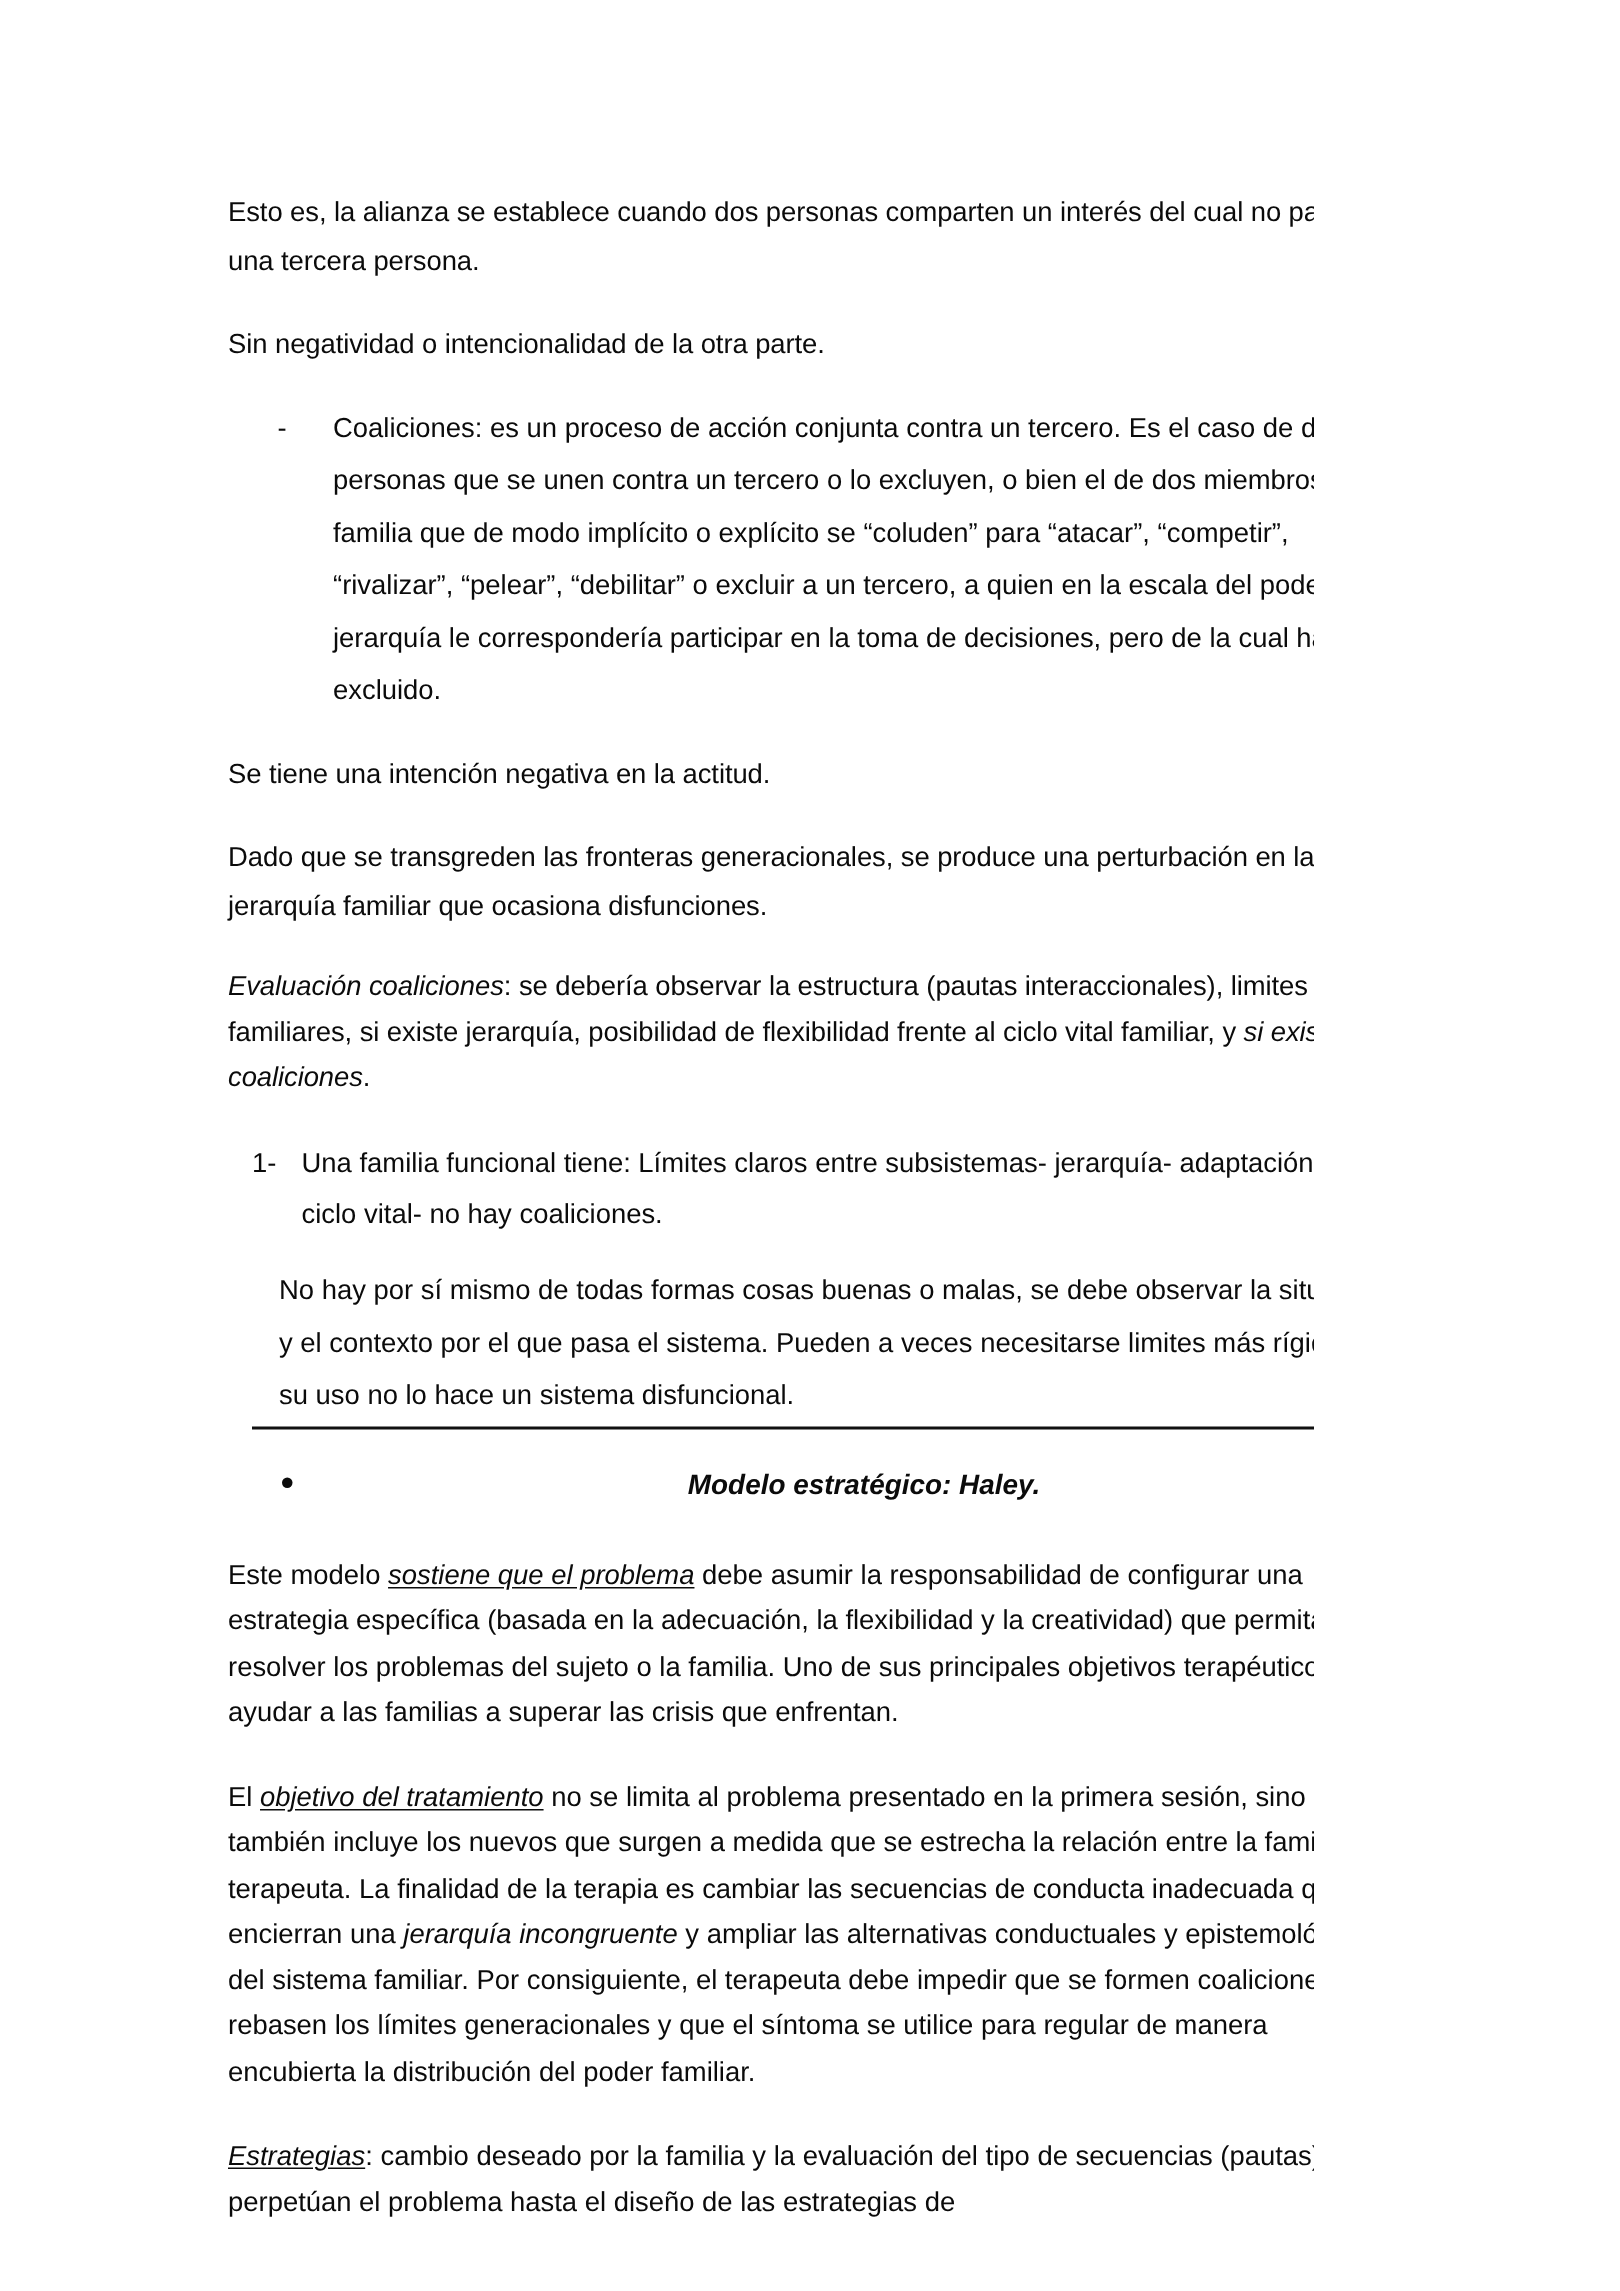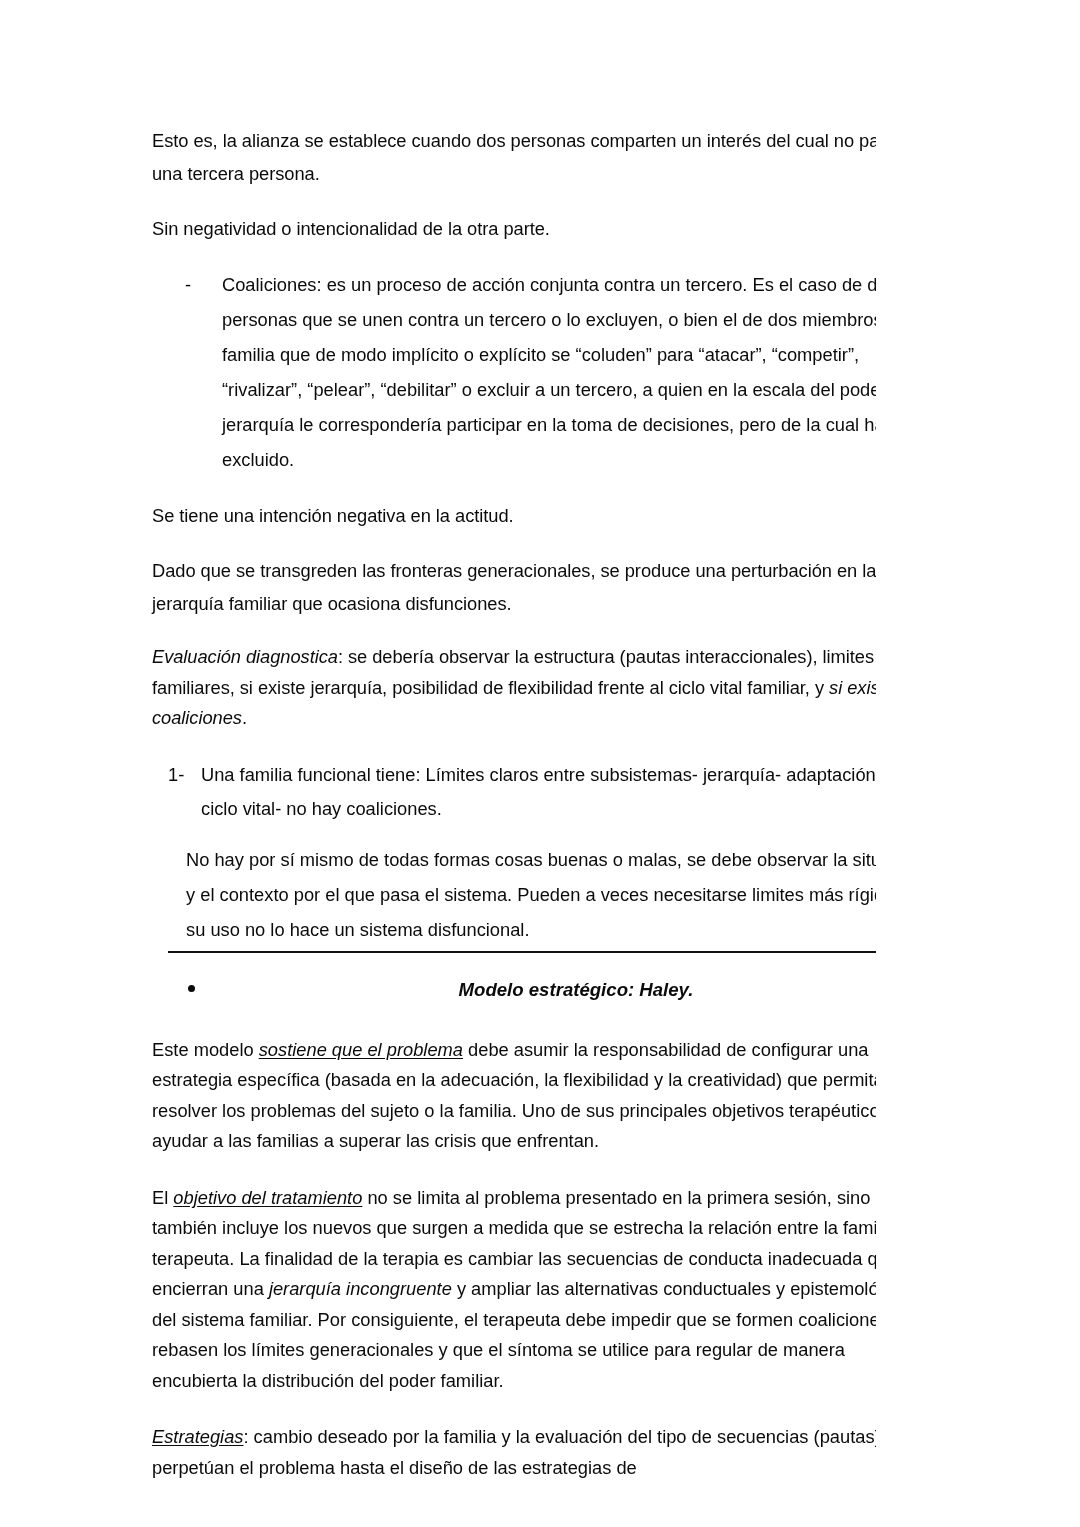--- a/index.html
+++ b/index.html
@@ -159,21 +159,21 @@
         <span class="marker">-</span>
         <span>Coaliciones: es un proceso de acción conjunta contra un tercero. Es el caso de dos personas que se unen contra un tercero o lo excluyen, o bien el de dos miembros de la familia que de modo implícito o explícito se “coluden” para “atacar”, “competir”, “rivalizar”, “pelear”, “debilitar” o excluir a un tercero, a quien en la escala del poder o la jerarquía le correspondería participar en la toma de decisiones, pero de la cual ha sido excluido.</span>
       </li>
     </ul>
 
     <p class="para">Se tiene una intención negativa en la actitud.</p>
 
     <p class="para">Dado que se transgreden las fronteras generacionales, se produce una perturbación en la jerarquía familiar que ocasiona disfunciones.</p>
 
     <p class="para tight">
-      <em>Evaluación diagnostica</em><span>: se debería observar la estructura (pautas interaccionales), limites familiares, si existe jerarquía, posibilidad de flexibilidad frente al ciclo vital familiar, y </span><em>si existen coaliciones</em><span>.</span>
+      <em>Evaluación coaliciones</em><span>: se debería observar la estructura (pautas interaccionales), limites familiares, si existe jerarquía, posibilidad de flexibilidad frente al ciclo vital familiar, y </span><em>si existen coaliciones</em><span>.</span>
     </p>
 
     <ol class="num-list">
       <li>
         <span class="marker">1-</span>
         <span>Una familia funcional tiene: Límites claros entre subsistemas- jerarquía- adaptación al ciclo vital- no hay coaliciones.</span>
       </li>
     </ol>
 
     <p class="indent-para">No hay por sí mismo de todas formas cosas buenas o malas, se debe observar la situación y el contexto por el que pasa el sistema. Pueden a veces necesitarse limites más rígidos y su uso no lo hace un sistema disfuncional.</p>

